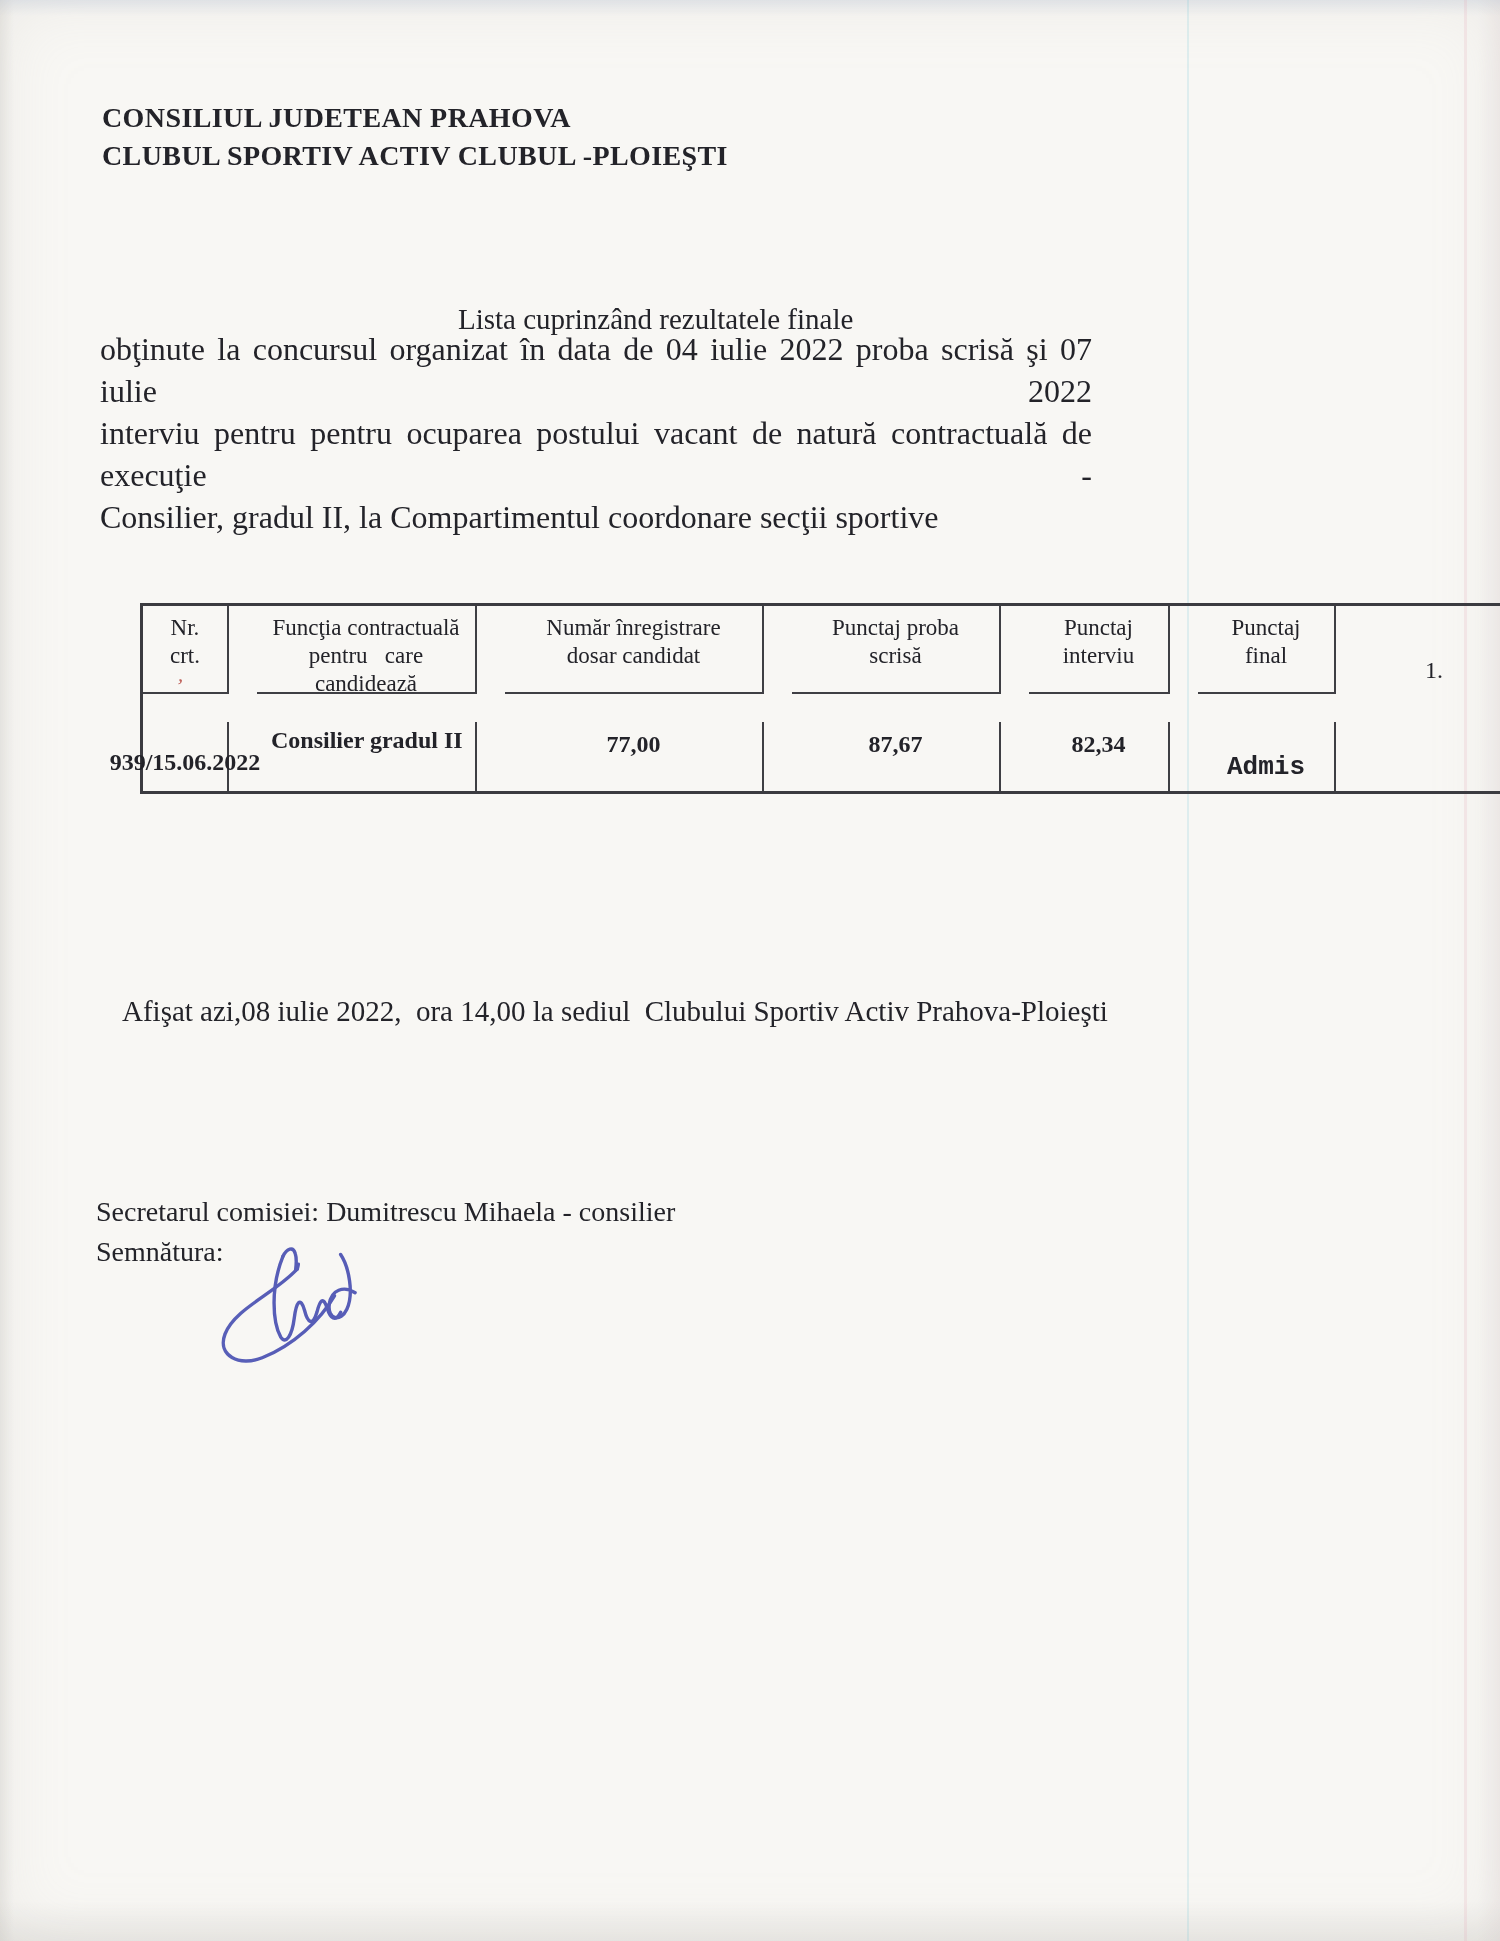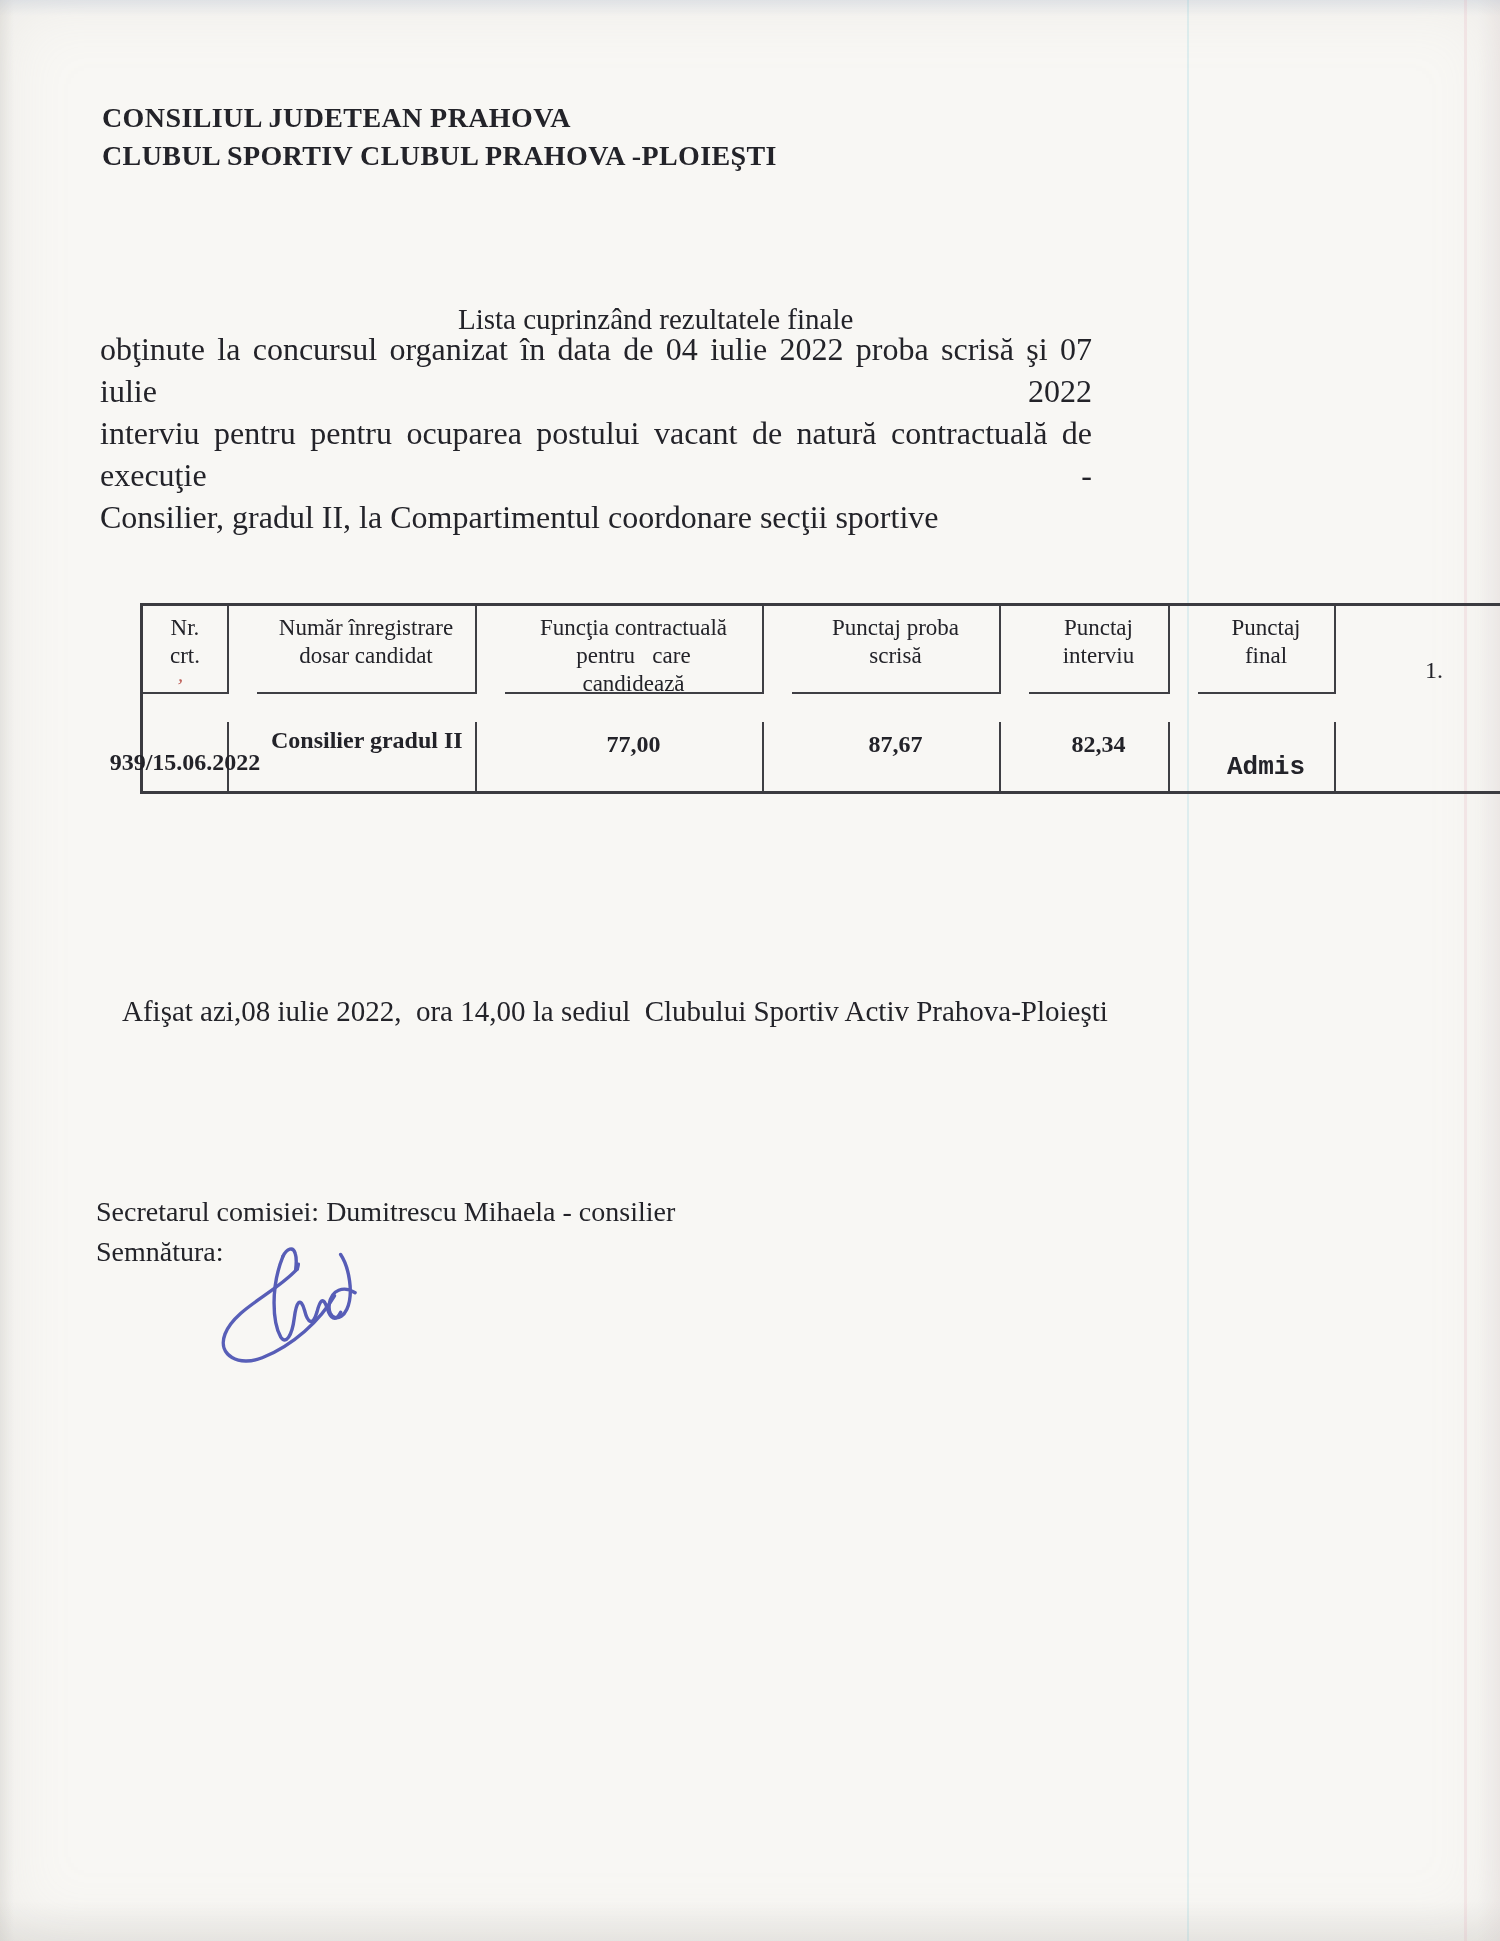--- a/index.html
+++ b/index.html
@@ -76,40 +76,40 @@
 </style>
 </head>
 <body>
 
 <div class="page">
 
   <div class="artifact-v art-cyan"></div>
   <div class="artifact-v art-pink"></div>
 
   <div class="org"><span>CONSILIUL JUDETEAN PRAHOVA</span>
-<span>CLUBUL SPORTIV CLUBUL PRAHOVA -PLOIEŞTI</span></div>
+<span>CLUBUL SPORTIV ACTIV CLUBUL -PLOIEŞTI</span></div>
 
   <div class="doc-title">Lista cuprinzând rezultatele finale</div>
 
   <div class="para">
     <div class="jline">obţinute la concursul organizat în data de 04 iulie 2022 proba scrisă şi 07 iulie 2022</div>
     <div class="jline">interviu pentru  pentru ocuparea postului vacant de natură contractuală de execuţie -</div>
     <div class="lline">Consilier, gradul II, la Compartimentul coordonare secţii sportive</div>
   </div>
 
   <span class="ink-speck">’</span>
 
   <div class="tbl">
     <div class="cell hcell">Nr.
 crt.</div>
-    <div class="cell hcell">Număr înregistrare
-dosar candidat</div>
     <div class="cell hcell">Funcţia contractuală
 pentru   care
 candidează</div>
+    <div class="cell hcell">Număr înregistrare
+dosar candidat</div>
     <div class="cell hcell">Punctaj proba
 scrisă</div>
     <div class="cell hcell">Punctaj
 interviu</div>
     <div class="cell hcell">Punctaj
 final</div>
 
     <div class="cell dcell c-nr">1.</div>
     <div class="cell dcell c-dosar">939/15.06.2022</div>
     <div class="cell dcell c-functie">Consilier gradul II</div>

